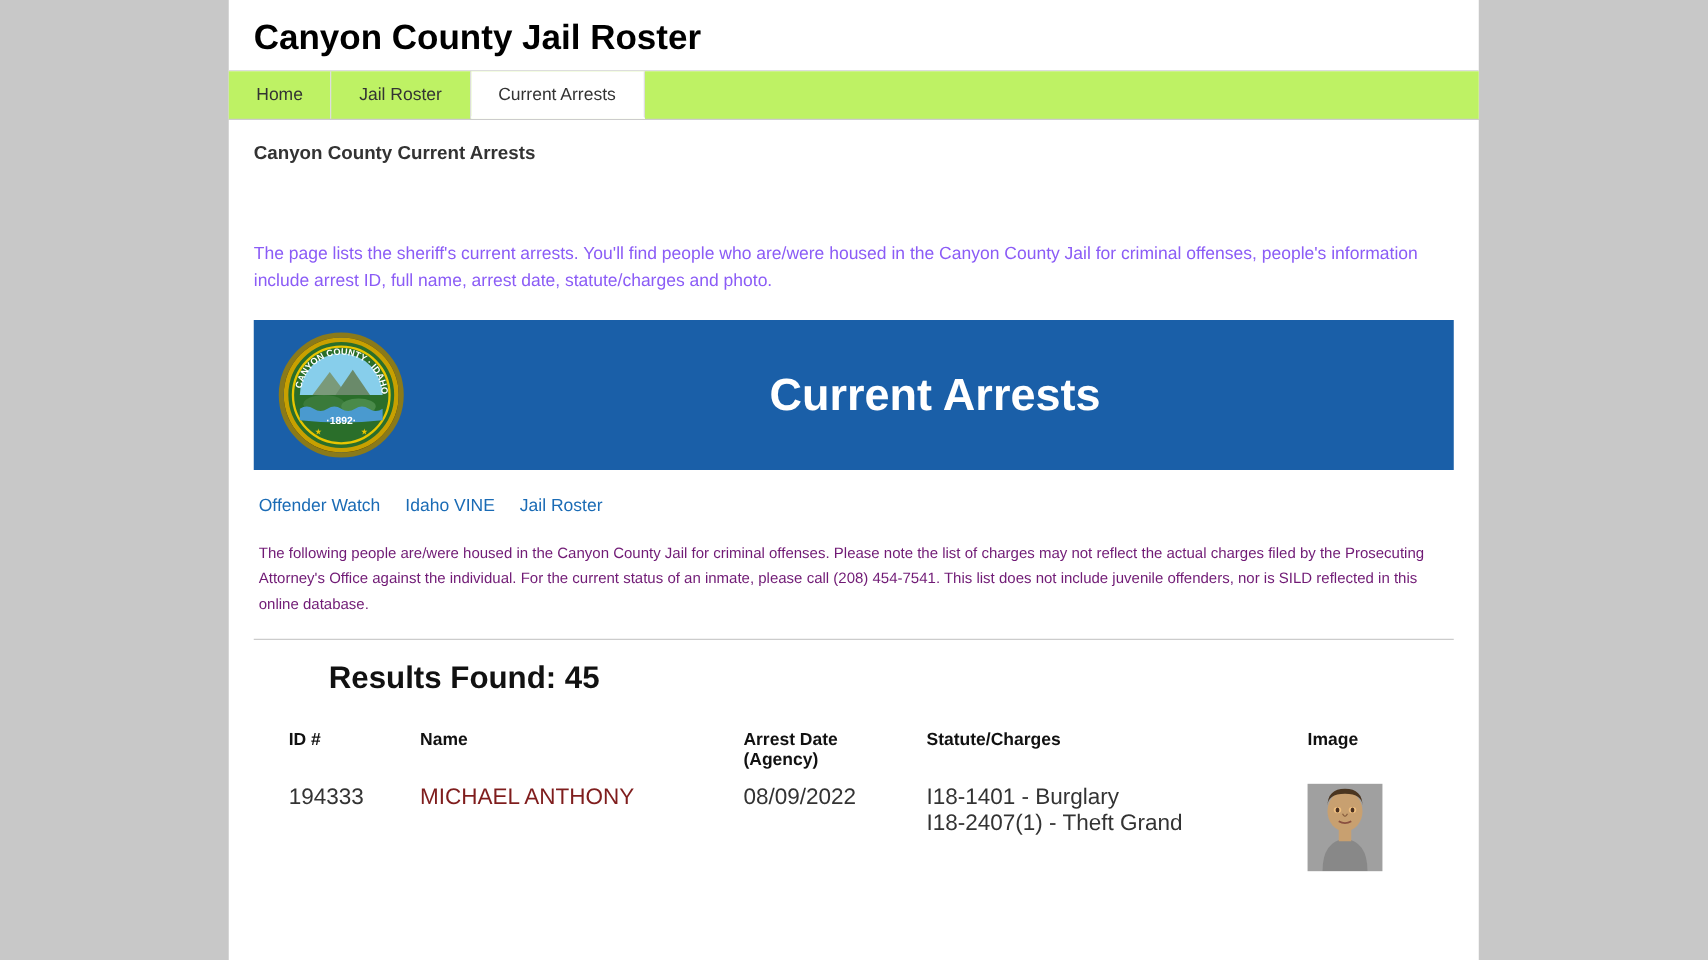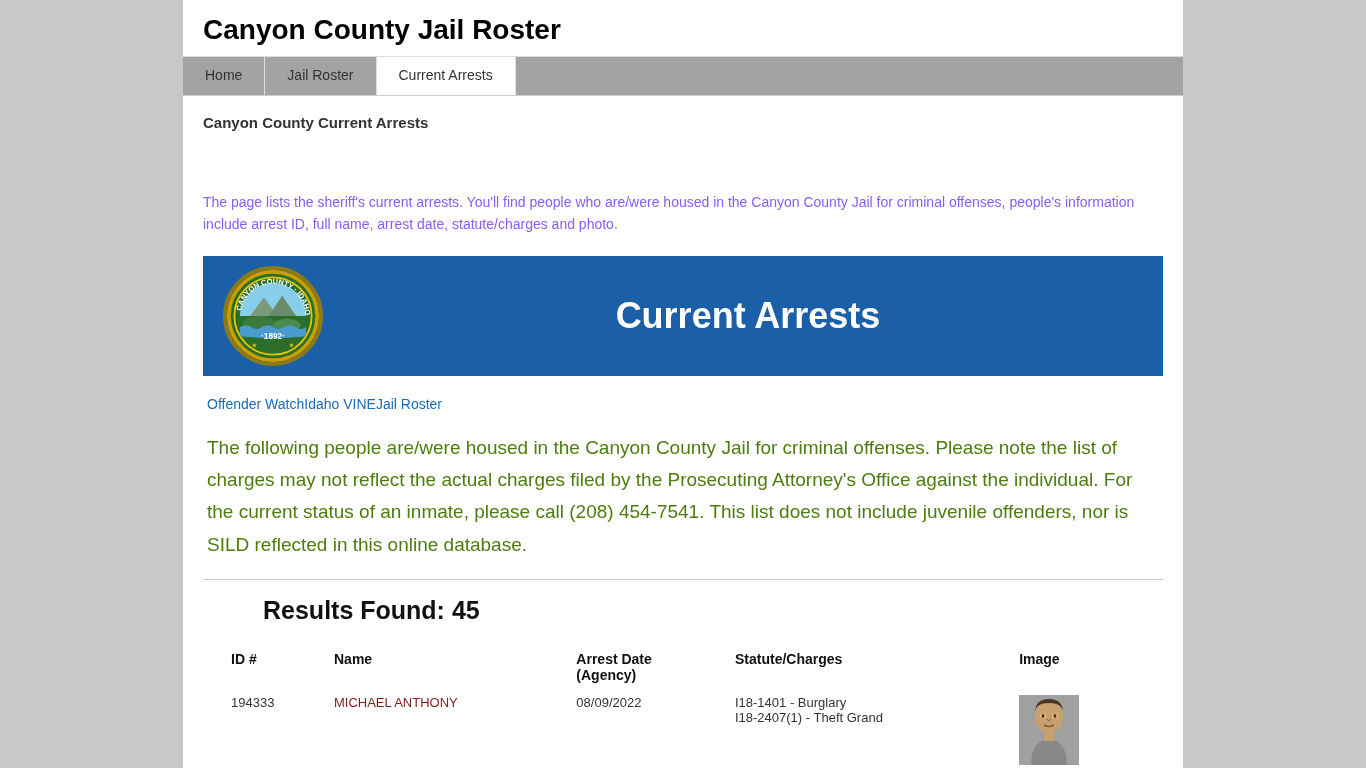--- a/index.html
+++ b/index.html
@@ -20,21 +20,21 @@
       border-bottom: 1px solid #ddd;
     }
     .site-title {
       font-size: 28px;
       font-weight: bold;
       color: #000;
     }
     .nav-bar {
       display: flex;
       border-bottom: 1px solid #ccc;
-      background: #a3a3a3;
+      background: #bef264;
     }
     .nav-item {
       padding: 10px 22px;
       cursor: pointer;
       font-size: 14px;
       color: #333;
       text-decoration: none;
       border-right: 1px solid #ddd;
     }
     .nav-item.active {
@@ -72,33 +72,34 @@
     }
     .banner-title {
       font-size: 36px;
       font-weight: bold;
       color: #fff;
       flex: 1;
       text-align: center;
     }
     .sub-links {
       display: flex;
+      gap: 20px;
       padding: 8px 4px;
       margin-bottom: 12px;
     }
     .sub-link {
       color: #1a6bb5;
       text-decoration: none;
       font-size: 14px;
       cursor: pointer;
     }
     .notice-text {
-      font-size: 19px;
+      font-size: 12px;
       line-height: 1.7;
-      color: #4d7c0f;
+      color: #701a75;
       margin-bottom: 18px;
       padding: 0 4px;
     }
     .divider {
       border: none;
       border-top: 1px solid #ccc;
       margin: 10px 0 16px 0;
     }
     .results-heading {
       font-size: 25px;
@@ -117,21 +118,21 @@
     .roster-table th {
       text-align: left;
       font-weight: bold;
       font-size: 14px;
       padding: 6px 8px;
       color: #111;
       vertical-align: top;
     }
     .roster-table td {
       padding: 6px 8px;
-      font-size: 13px;
+      font-size: 18px;
       vertical-align: top;
       margin-left: 12px;
     }
     .inmate-name-link {
       color: #7f1d1d;
       text-decoration: none;
       cursor: pointer;
     }
     
     .seal-circle {

